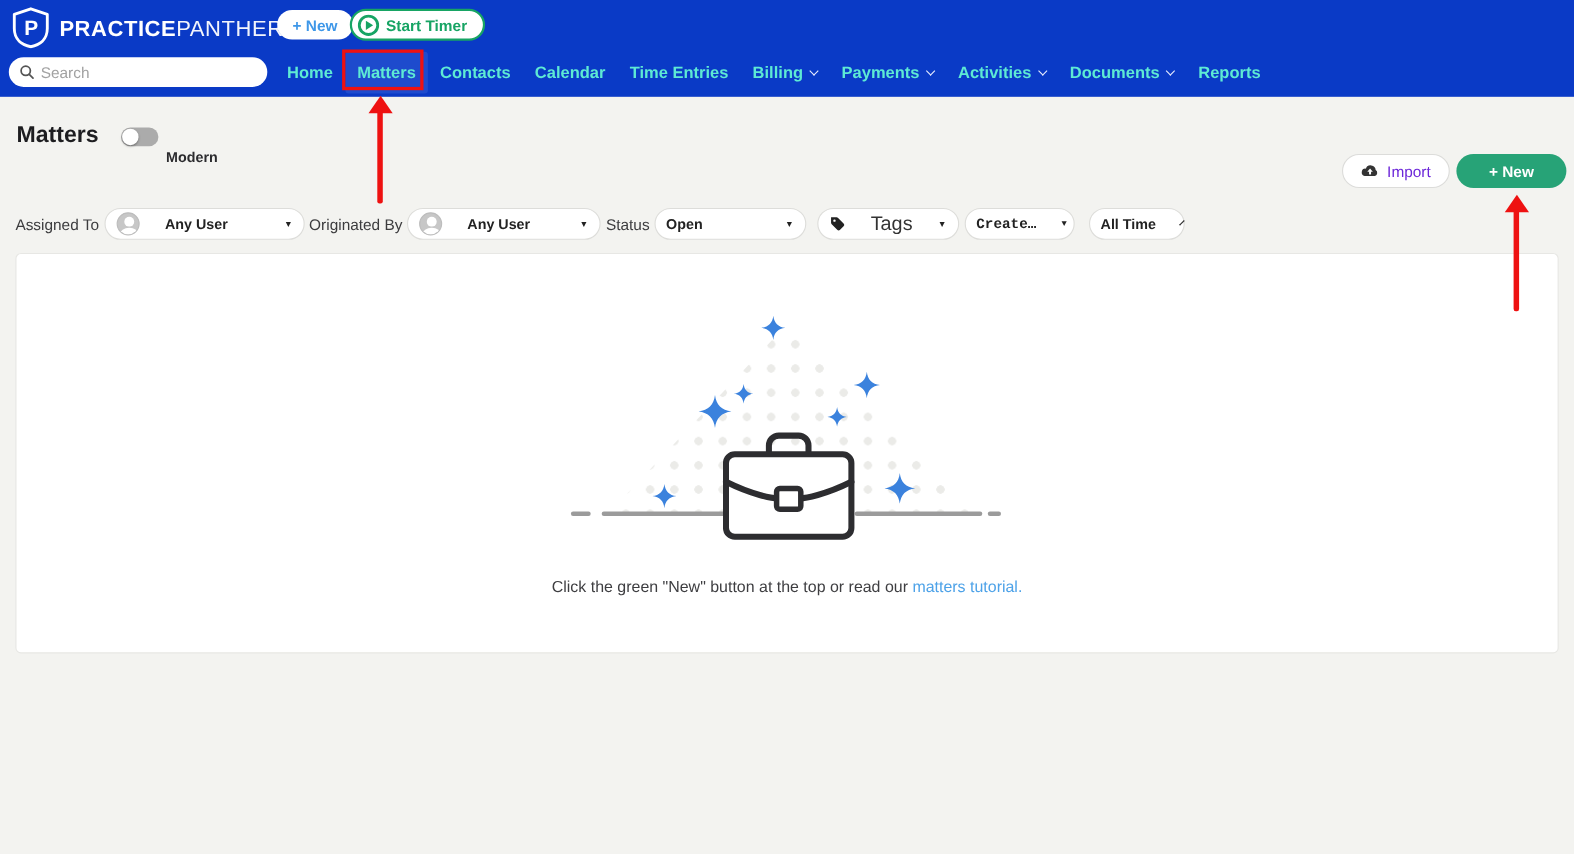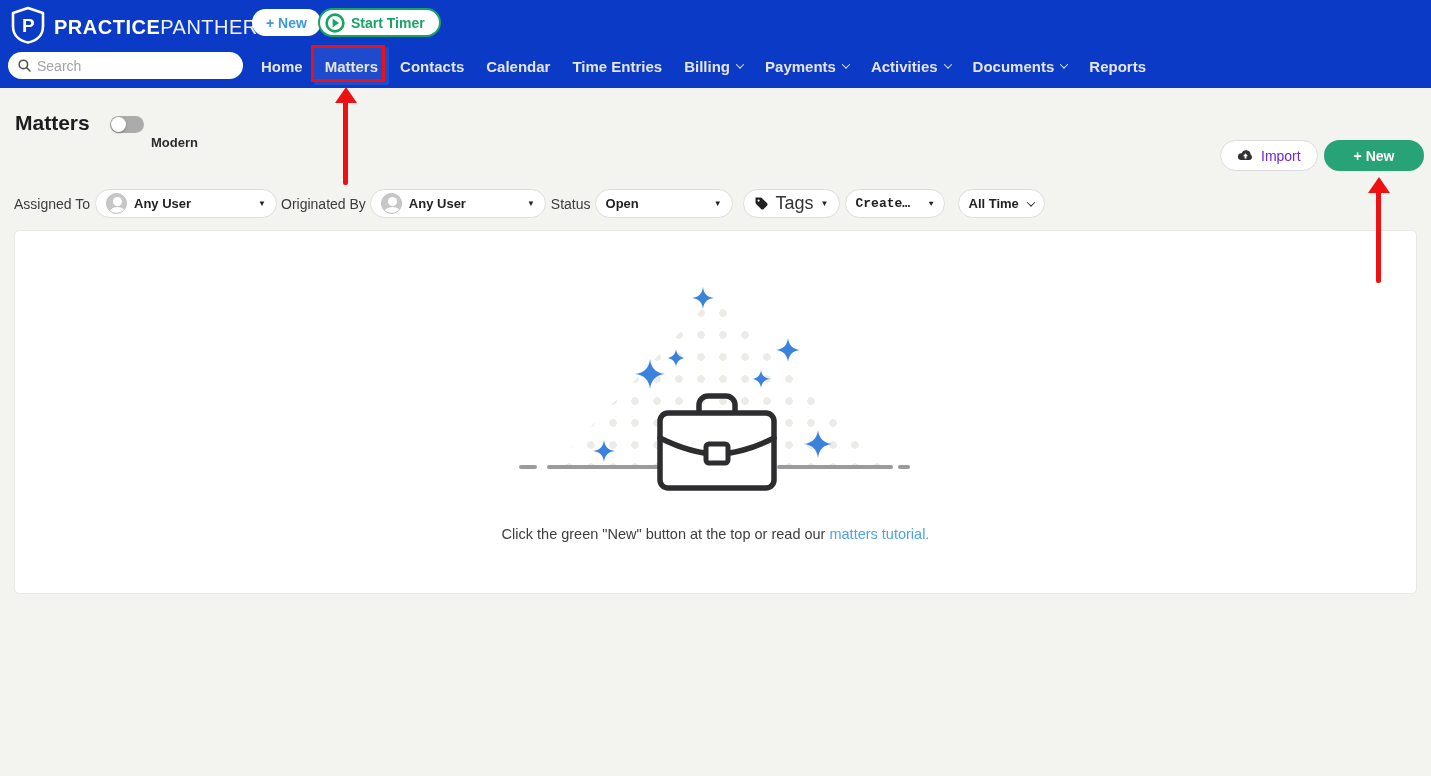--- a/index.html
+++ b/index.html
@@ -19,21 +19,21 @@
   .hdr-timer-btn { position:absolute; left:318px; top:8px; height:29px; padding:0 14px 0 5px; background:#fff;
       border:2px solid #17a464; border-radius:15px; color:#17a464; font-weight:700; font-size:14px; cursor:pointer;
       display:flex; align-items:center; gap:6px; }
   .search-box { position:absolute; left:8px; top:52px; width:235px; height:27px; background:#fff; border-radius:14px;
       display:flex; align-items:center; padding:0 10px; gap:6px; }
   .search-box input { border:none; outline:none; flex:1; font-size:14px; color:#0c4a6e; background:transparent;
       font-family:"Liberation Sans","DejaVu Sans",sans-serif; }
   .search-box input::placeholder { color:#a2a2a2; }
 
   .nav { position:absolute; left:250px; top:44px; height:44px; display:flex; align-items:center; }
-  .nav-item { color:#e5e5e5; font-weight:700; font-size:15px; padding:0 11px; height:44px; display:flex;
+  .nav-item { color:#5eead4; font-weight:700; font-size:15px; padding:0 11px; height:44px; display:flex;
       align-items:center; gap:5px; cursor:pointer; text-decoration:none; white-space:nowrap; }
   .nav-item.active { background:#1e4bcd; border-radius:3px; height:38px; }
   .chev { width:6px; height:6px; border-right:1.6px solid #e9edff; border-bottom:1.6px solid #e9edff;
       transform:rotate(45deg) translate(-1px,-1px); display:inline-block; margin-left:2px; }
 
   
   .anno-box { position:absolute; left:311px; top:45px; width:74px; height:37px; border:3px solid #ee1111; z-index:60; }
   .arrow { position:absolute; z-index:60; }
   .arrow .stem { position:absolute; background:#ee1111; border-radius:2px; }
   .arrow .head { position:absolute; width:0; height:0; border-left:11px solid transparent; border-right:11px solid transparent;
@@ -55,21 +55,21 @@
   .import-btn { position:absolute; left:1220px; top:140px; height:31px; padding:0 16px; background:#fff;
       border:1px solid #dcdcda; border-radius:16px; font-size:14px; color:#6d28d9; cursor:pointer;
       display:flex; align-items:center; gap:7px; font-family:inherit; }
   .new-btn { position:absolute; left:1324px; top:140px; width:100px; height:31px; background:#27a377; border:none;
       border-radius:16px; color:#fff; font-weight:700; font-size:14px; cursor:pointer; font-family:inherit; }
 
   
   .filters { position:absolute; left:14px; top:189px; height:29px; display:flex; align-items:center; }
   .f-label { font-size:14px; color:#3c3c3e; white-space:nowrap; }
   .pill { background:#fff; border:1px solid #ddddda; border-radius:15px; height:29px; display:flex; align-items:center;
-      padding:0 10px; cursor:pointer; gap:7px; white-space:nowrap; }
+      padding:0 10px; cursor:pointer; gap:23px; white-space:nowrap; }
   .pill .val { font-size:13px; font-weight:700; color:#222; }
   .pill .caret { font-size:8px; color:#222; margin-left:auto; }
   .avatar { width:21px; height:21px; border-radius:50%; background:#c7c7c7; border:1px solid #bdbdbd;
       position:relative; overflow:hidden; flex:0 0 auto; }
   .avatar::before { content:""; position:absolute; left:6px; top:3px; width:9px; height:9px; background:#fff; border-radius:50%; }
   .avatar::after { content:""; position:absolute; left:2px; top:13px; width:17px; height:12px; background:#fff; border-radius:50%; }
   .chev-dark { width:6px; height:6px; border-right:1.7px solid #333; border-bottom:1.7px solid #333;
       transform:rotate(45deg) translate(-1px,-1px); display:inline-block; }
 
   

